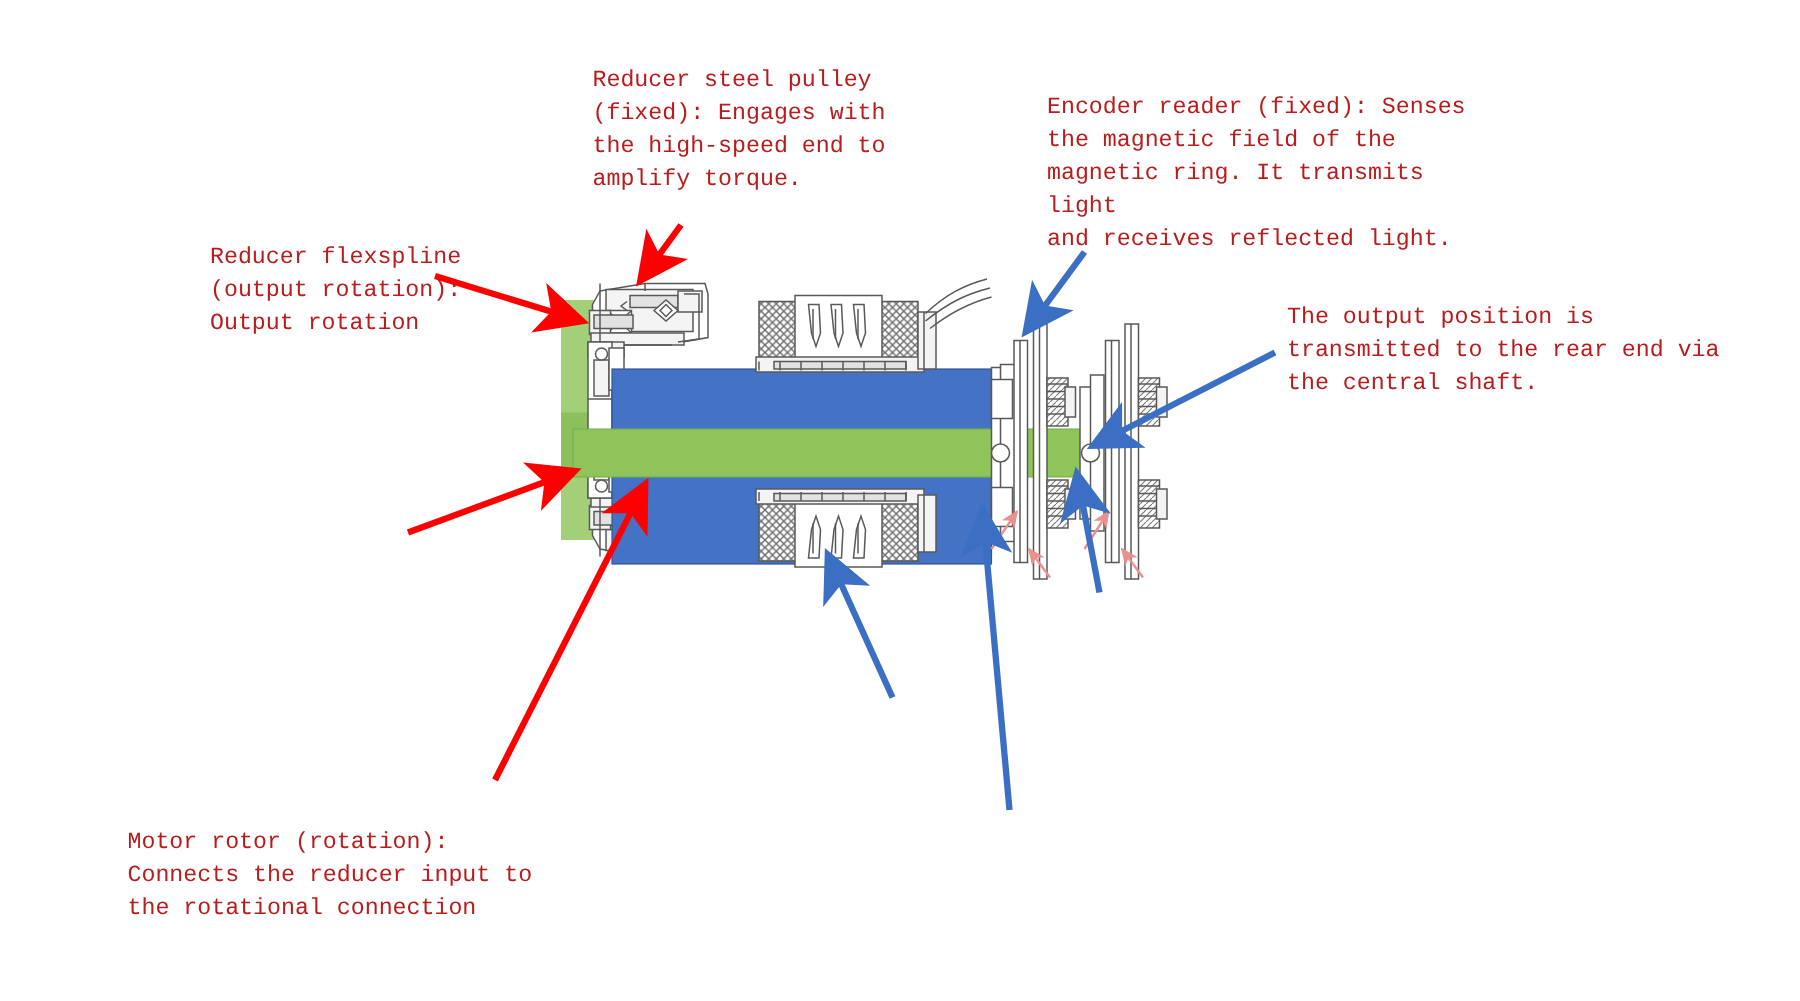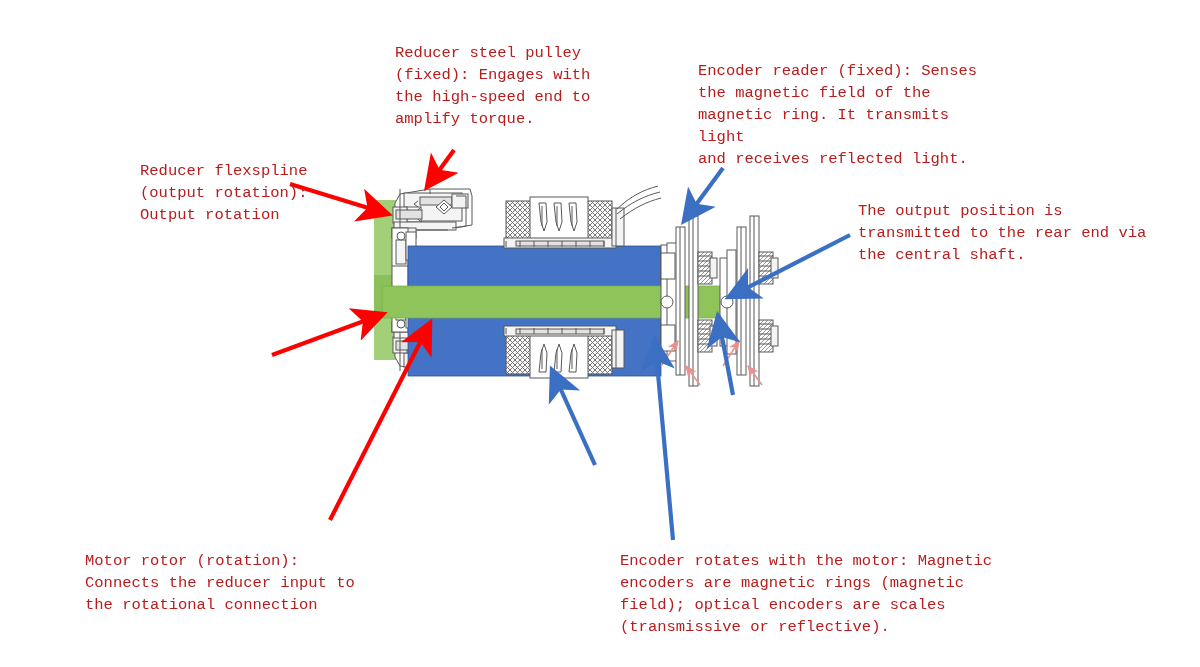--- a/index.html
+++ b/index.html
@@ -244,18 +244,14 @@
 transmitted to the rear end via
 the central shaft.</div>
 
 
 
 
   <div class="label" style="left:85px; top:550px; width:300px;">Motor rotor (rotation):
 Connects the reducer input to
 the rotational connection</div>
 
-  <div class="label" style="left:620px; top:550px; width:400px;">Encoder rotates with the motor: Magnetic
-encoders are magnetic rings (magnetic
-field); optical encoders are scales
-(transmissive or reflective).</div>
 
 </div>
 
 </body></html>

